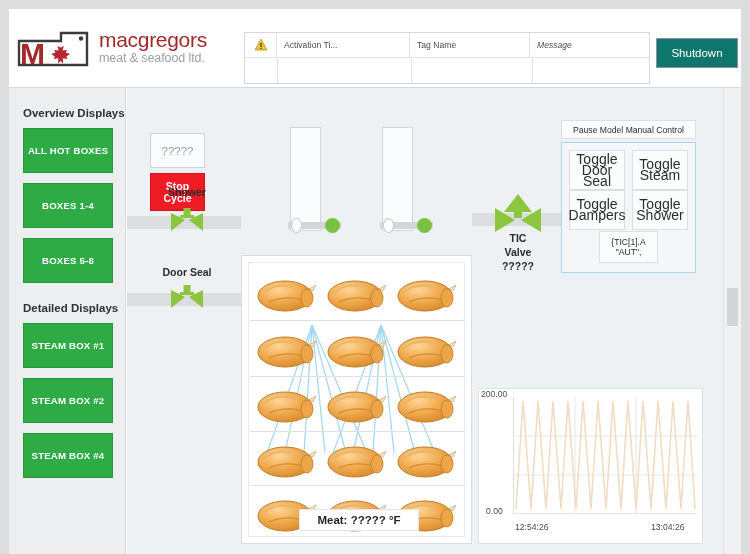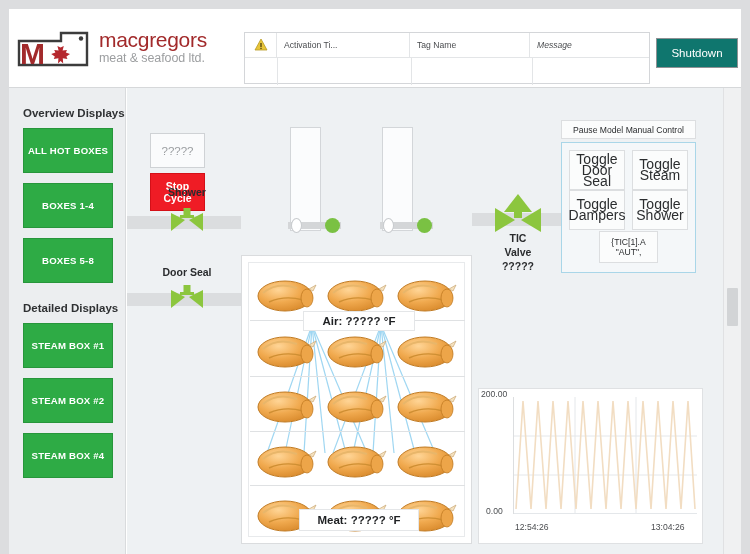--- a/index.html
+++ b/index.html
@@ -427,21 +427,20 @@
               <ellipse cx="52" cy="23" rx="6" ry="9" fill="#eda549" stroke="#c07a22" stroke-width="0.8"></ellipse>
             </svg></div>
         <div class="chick" style="left:146px;top:232px;"><svg width="62" height="40" viewBox="0 0 62 40">
               <ellipse cx="30" cy="21" rx="27" ry="15" fill="url(#cg)" stroke="#c07a22" stroke-width="1"></ellipse>
               <path d="M8 18 q14 -12 34 -5" stroke="#e8b66a" stroke-width="2" fill="none"></path>
               <path d="M14 27 q16 -7 34 -2" stroke="#cf8f33" stroke-width="1.4" fill="none"></path>
               <path d="M54 14 l7 -4 -3 6 z" fill="#f6e3c0" stroke="#c8a673" stroke-width="0.7"></path>
               <ellipse cx="52" cy="23" rx="6" ry="9" fill="#eda549" stroke="#c07a22" stroke-width="0.8"></ellipse>
             </svg></div>
 
-        <div class="tempbox" style="left:54px;top:48px;width:112px;height:20px;">Air: ????? °F</div>
         <div class="tempbox" style="left:50px;top:246px;width:120px;height:22px;">Meat: ????? °F</div>
       </div>
     </div>
 
     <div class="pause-bar" style="left:434px;top:32px;">Pause Model Manual Control</div>
     <div class="ctrl-panel" style="left:434px;top:54px;">
       <div class="tgl" style="left:7px;top:7px;">
         <div>
           <div>Toggle</div>
           <div>Door Seal</div>

